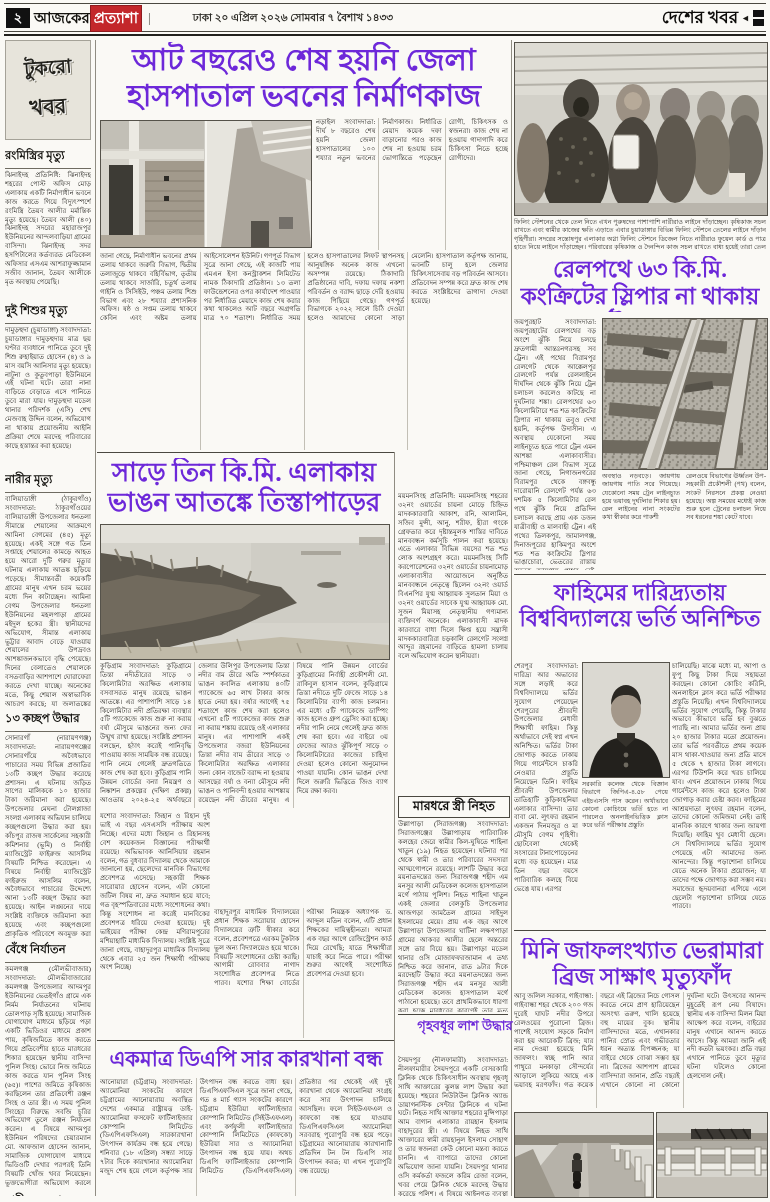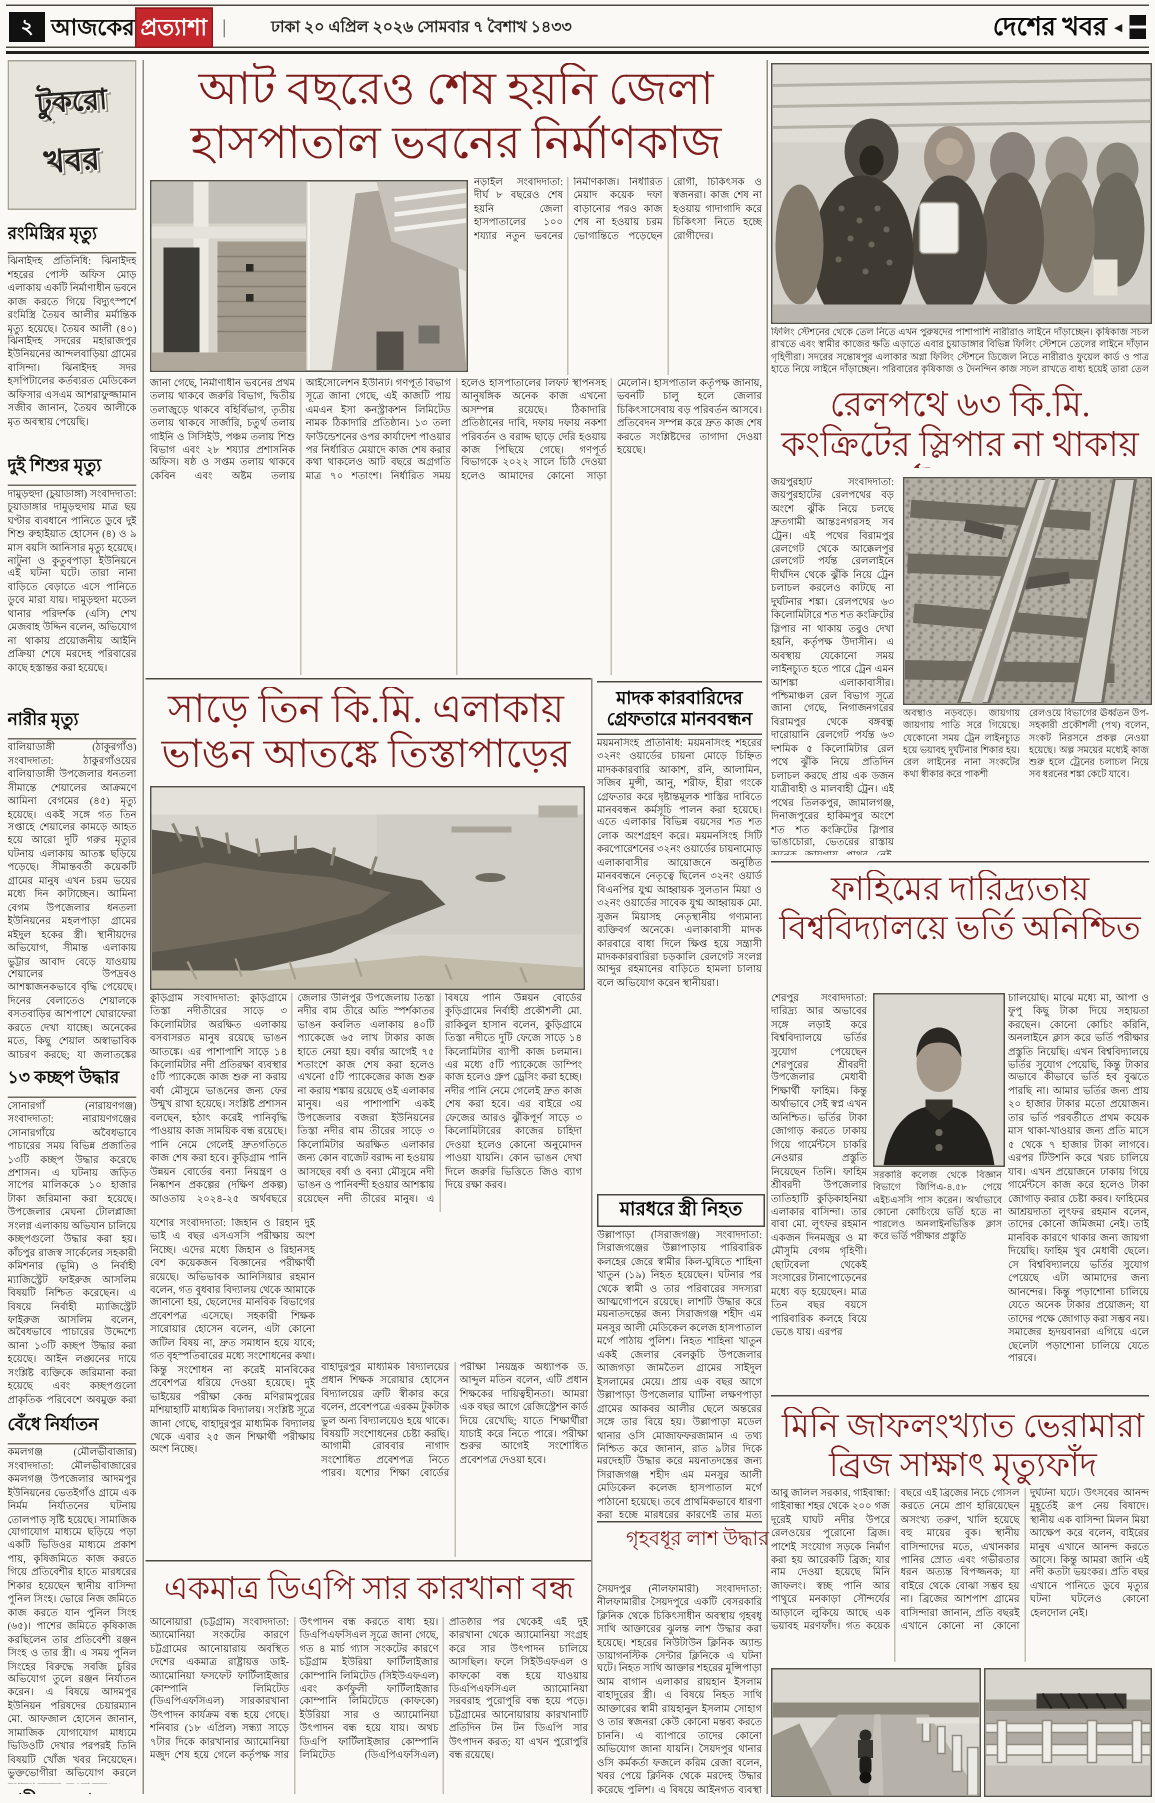--- a/index.html
+++ b/index.html
@@ -4,21 +4,21 @@
 <style>
   html,body{margin:0;padding:0;}
   body{width:770px;height:1202px;position:relative;background:#e9e7e1;font-family:"Liberation Serif",serif;}
   .page{position:absolute;left:0;top:0;width:770px;height:1202px;background:#faf9f5;overflow:hidden;}
   .abs{position:absolute;}
   .hrule{border-top:1px solid #4a4840;height:0;}
   .hrule2{border-top:2px solid #22211d;height:0;}
   .vrule{border-left:1px solid #8f8c82;width:0;}
   .bt{font-size:6.7px;line-height:1.33;text-align:justify;color:#24231f;overflow:hidden;word-break:break-word;}
   .cap{font-size:6.3px;line-height:1.32;text-align:justify;color:#2a2925;overflow:hidden;word-break:break-word;}
-  .hl{font-weight:normal;color:#7f1d1d;text-align:center;overflow:hidden;}
+  .hl{font-weight:bold;color:#6d28d9;text-align:center;overflow:hidden;}
   .cols2{column-count:2;column-gap:7px;column-rule:1px solid #c2bfb5;}
   .cols3{column-count:3;column-gap:7px;column-rule:1px solid #c2bfb5;}
   .cols4{column-count:4;column-gap:7px;column-rule:1px solid #c2bfb5;}
   .photo{border:1px solid #55524a;background:#cfcdc6;overflow:hidden;}
   .photo svg{display:block;}
   
   .pgnum{background:#111;color:#fff;font-weight:bold;font-size:13px;display:flex;align-items:center;justify-content:center;}
   .masthead-b{font-weight:bold;font-size:15px;color:#14130f;}
   .masthead-r{font-weight:bold;font-size:15px;color:#fff;background:#c3272b;padding:0 3px;border:1px solid #8e1b1e;}
   .datesep{color:#55534b;font-size:13px;margin:0 6px;}
@@ -44,21 +44,21 @@
 
   <div class="abs hrule" style="left:4px;right:4px;top:3px;"></div>
   <div class="abs hrule" style="left:4px;right:4px;top:31px;"></div>
   <div class="abs hrule2" style="left:4px;right:4px;top:34px;"></div>
 
   <div class="abs" style="left:6px;top:6px;right:6px;height:24px;display:flex;align-items:center;">
     <div class="pgnum" style="width:24px;height:20px;">২</div>
     <span class="masthead-b" style="margin-left:4px;font-family:Liberation Mono, monospace;">আজকের</span>
     <span class="masthead-r">প্রত্যাশা</span>
     <span class="datesep">|</span>
-    <span class="dateline" style="margin-left:24px;">ঢাকা ২০ এপ্রিল ২০২৬ সোমবার ৭ বৈশাখ ১৪৩৩</span>
+    <span class="dateline" style="margin-left:36px;">ঢাকা ২০ এপ্রিল ২০২৬ সোমবার ৭ বৈশাখ ১৪৩৩</span>
     <span style="flex:1;"></span>
     <span class="section">দেশের খবর</span>
     <span class="arrow">◄</span>
     <span class="secmark"></span>
   </div>
 
   <div class="abs vrule" style="left:95px;top:40px;height:1156px;"></div>
   <div class="abs vrule" style="left:511px;top:40px;height:1156px;"></div>
   <div class="abs vrule" style="left:394px;top:452px;height:744px;"></div>
 
@@ -233,21 +233,20 @@
           <line x1="96" y1="128" x2="92" y2="116"></line>
           <line x1="140" y1="126" x2="136" y2="114"></line>
           <line x1="200" y1="128" x2="196" y2="118"></line>
           <line x1="250" y1="130" x2="246" y2="120"></line>
         </g>
       <ellipse cx="226" cy="60" rx="10" ry="3" fill="#6e6a60"></ellipse>
     </svg>
   </div>
   <div class="abs bt cols3" style="left:100px;top:662px;width:288px;height:146px;">কুড়িগ্রাম সংবাদদাতা: কুড়িগ্রামে তিস্তা নদীতীরের সাড়ে ৩ কিলোমিটার অরক্ষিত এলাকায় বসবাসরত মানুষ রয়েছে ভাঙন আতঙ্কে। এর পাশাপাশি সাড়ে ১৪ কিলোমিটার নদী প্রতিরক্ষা ব্যবস্থার ৫টি প্যাকেজে কাজ শুরু না করায় বর্ষা মৌসুমে ভাঙনের জন্য ফের উন্মুখ রাখা হয়েছে। সংশ্লিষ্ট প্রশাসন বলছেন, হঠাৎ করেই পানিবৃদ্ধি পাওয়ায় কাজ সাময়িক বন্ধ রয়েছে। পানি নেমে গেলেই দ্রুতগতিতে কাজ শেষ করা হবে। কুড়িগ্রাম পানি উন্নয়ন বোর্ডের বন্যা নিয়ন্ত্রণ ও নিষ্কাশন প্রকল্পের (দক্ষিণ প্রকল্প) আওতায় ২০২৪-২৫ অর্থবছরে জেলার উলিপুর উপজেলায় তিস্তা নদীর বাম তীরে অতি স্পর্শকাতর ভাঙন কবলিত এলাকায় ৪০টি প্যাকেজে ৬৫ লাখ টাকার কাজ হাতে নেয়া হয়। বর্ষার আগেই ৭৫ শতাংশে কাজ শেষ করা হলেও এখনো ৫টি প্যাকেজের কাজ শুরু না করায় শঙ্কায় রয়েছে ওই এলাকার মানুষ। এর পাশাপাশি একই উপজেলার বজরা ইউনিয়নের তিস্তা নদীর বাম তীরের সাড়ে ৩ কিলোমিটার অরক্ষিত এলাকার জন্য কোন বাজেট বরাদ্দ না হওয়ায় আসছের বর্ষা ও বন্যা মৌসুমে নদী ভাঙন ও পানিবন্দী হওয়ার আশঙ্কায় রয়েছেন নদী তীরের মানুষ। এ বিষয়ে পানি উন্নয়ন বোর্ডের কুড়িগ্রামের নির্বাহী প্রকৌশলী মো. রাকিবুল হাসান বলেন, কুড়িগ্রামে তিস্তা নদীতে দুটি ফেজে সাড়ে ১৪ কিলোমিটার ব্যাপী কাজ চলমান। এর মধ্যে ৫টি প্যাকেজে ডাম্পিং কাজ হলেও গ্রুপ ড্রেসিং করা হচ্ছে। নদীর পানি নেমে গেলেই দ্রুত কাজ শেষ করা হবে। এর বাইরে ৩য় ফেজের আরও ঝুঁকিপূর্ণ সাড়ে ৩ কিলোমিটারের কাজের চাহিদা দেওয়া হলেও কোনো অনুমোদন পাওয়া যায়নি। কোন ভাঙন দেখা দিলে জরুরি ভিত্তিতে জিও ব্যাগ দিয়ে রক্ষা করব।</div>
 
-  <div class="abs boxhl" style="left:398px;top:454px;width:110px;height:34px;font-size:12px;line-height:14px;">মাদক কারবারিদের গ্রেফতারে মানববন্ধন</div>
   <div class="abs bt" style="left:398px;top:492px;width:110px;height:300px;">ময়মনসিংহ প্রতিনিধি: ময়মনসিংহ শহরের ৩২নং ওয়ার্ডের চায়না মোড়ে চিহ্নিত মাদককারবারি আকাশ, রনি, আলামিন, সজিব মুন্সী, আনু, শরীফ, হীরা গংকে গ্রেফতার করে দৃষ্টান্তমূলক শাস্তির দাবিতে মানববন্ধন কর্মসূচি পালন করা হয়েছে। এতে এলাকার বিভিন্ন বয়সের শত শত লোক অংশগ্রহণ করে। ময়মনসিংহ সিটি করপোরেশনের ৩২নং ওয়ার্ডের চায়নামোড় এলাকাবাসীর আয়োজনে অনুষ্ঠিত মানববন্ধনে নেতৃত্বে ছিলেন ৩২নং ওয়ার্ড বিএনপির যুগ্ম আহ্বায়ক সুলতান মিয়া ও ৩২নং ওয়ার্ডের সাবেক যুগ্ম আহ্বায়ক মো. সুজন মিয়াসহ নেতৃস্থানীয় গণ্যমান্য ব্যক্তিবর্গ অনেকে। এলাকাবাসী মাদক কারবারে বাধা দিলে ক্ষিপ্ত হয়ে সন্ত্রাসী মাদককারবারিরা চড়কালি রেলগেট সংলগ্ন আব্দুর রহমানের বাড়িতে হামলা চালায় বলে অভিযোগ করেন স্থানীয়রা।</div>
 
   <h2 class="abs hl" style="left:514px;top:580px;width:252px;height:78px;font-size:22px;line-height:26px;margin:0;">ফাহিমের দারিদ্র্যতায় বিশ্ববিদ্যালয়ে ভর্তি অনিশ্চিত</h2>
   <div class="abs bt" style="left:514px;top:662px;width:64px;height:264px;">শেরপুর সংবাদদাতা: দারিদ্র্য আর অভাবের সঙ্গে লড়াই করে বিশ্ববিদ্যালয়ে ভর্তির সুযোগ পেয়েছেন শেরপুরের শ্রীবরদী উপজেলার মেধাবী শিক্ষার্থী ফাহিম। কিন্তু অর্থাভাবে সেই স্বপ্ন এখন অনিশ্চিত। ভর্তির টাকা জোগাড় করতে ঢাকায় গিয়ে গার্মেন্টসে চাকরি নেওয়ার প্রস্তুতি নিয়েছেন তিনি। ফাহিম শ্রীবরদী উপজেলার তাতিহাটি কুড়িকাহনিয়া এলাকার বাসিন্দা। তার বাবা মো. লুৎফর রহমান একজন দিনমজুর ও মা মৌসুমি বেগম গৃহিণী। ছোটবেলা থেকেই সংসারের টানাপোড়েনের মধ্যে বড় হয়েছেন। মাত্র তিন বছর বয়সে পারিবারিক কলহে বিয়ে ভেঙে যায়। এরপর</div>
   <div class="abs photo" style="left:582px;top:662px;width:86px;height:114px;">
     <svg width="86" height="114" viewBox="0 0 86 114" xmlns="http://www.w3.org/2000/svg">
       <rect width="86" height="114" fill="#dbd9d2"></rect>
       <path d="M6,114 C10,84 26,74 43,74 C60,74 76,84 80,114 Z" fill="#23211d"></path>
       <ellipse cx="43" cy="46" rx="15" ry="19" fill="#a4988a"></ellipse>
       <path d="M28,42 C28,28 36,22 43,22 C50,22 58,28 58,42 C54,34 50,32 43,32 C36,32 32,34 28,42 Z" fill="#2b2823"></path>

